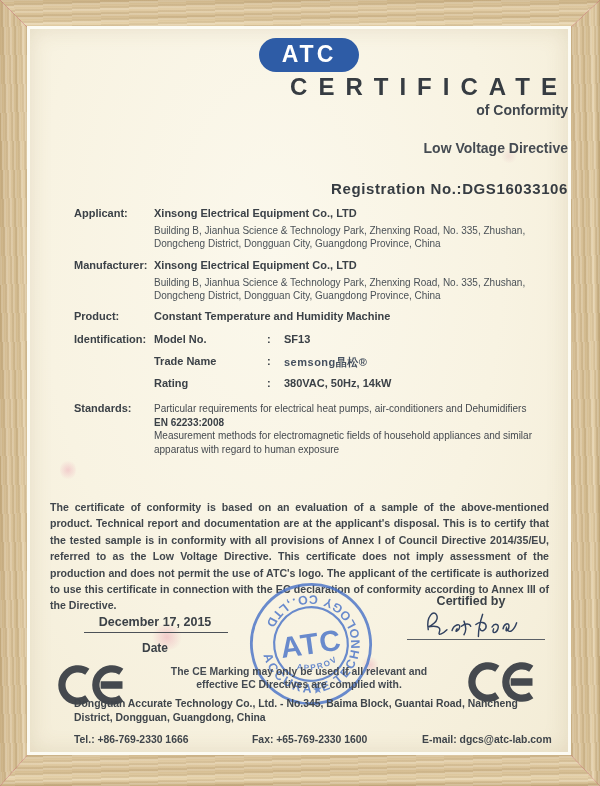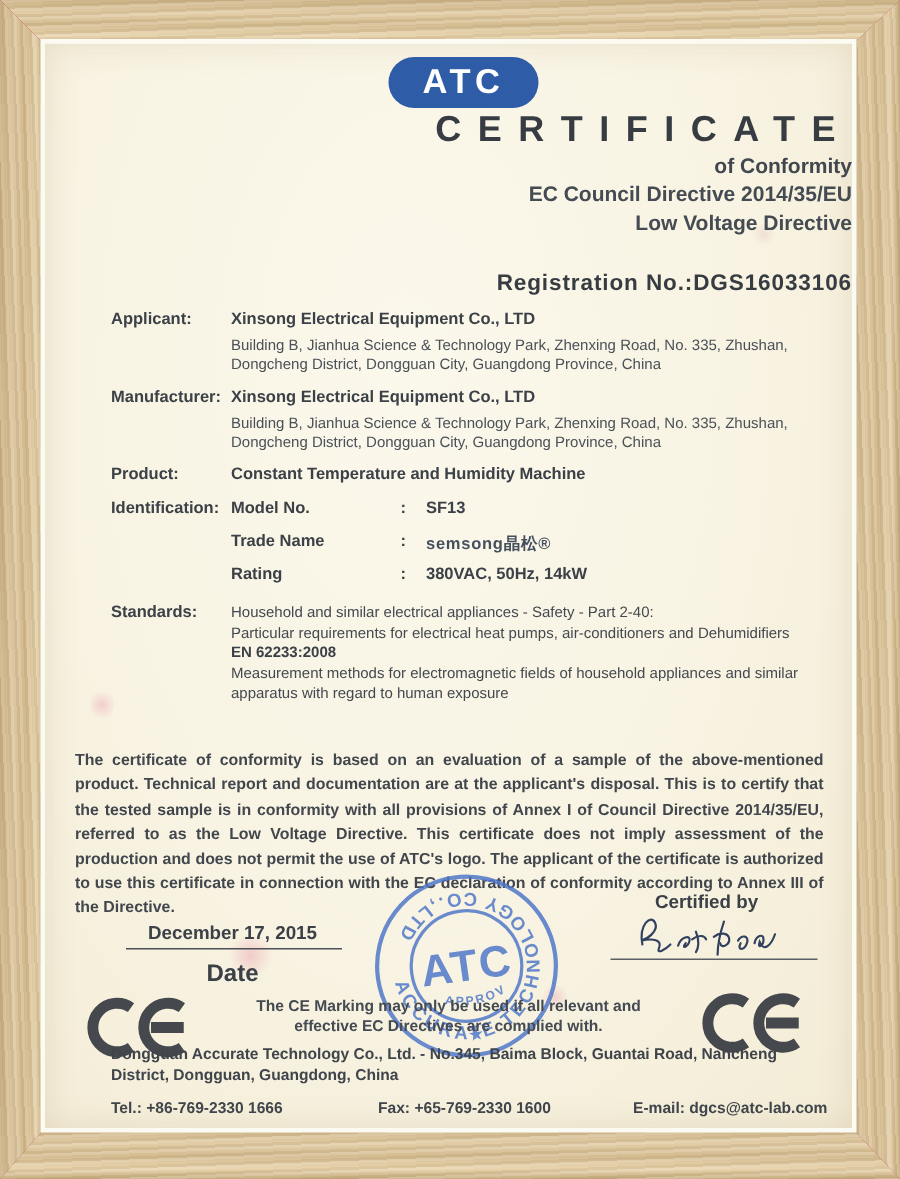--- a/index.html
+++ b/index.html
@@ -64,21 +64,21 @@
     position:absolute; left:20px; top:470px; width:499px;
     font-size:10.6px; line-height:16.4px; font-weight:bold; color:#41474d;
     text-align:justify;
   }
 
   
   .certby { position:absolute; left:369px; top:565px; width:144px; text-align:center; font-size:12.5px; font-weight:bold; color:#3b4147; }
   .sigline { position:absolute; left:377px; top:576px; width:138px; height:35px; border-bottom:1px solid #5a5f66; }
   .dateval { position:absolute; left:50px; top:586px; width:150px; text-align:center; font-size:12.5px; font-weight:bold; color:#3b4147; }
   .dateline { position:absolute; left:54px; top:585px; width:144px; height:19px; border-bottom:1.5px solid #4c5157; }
-  .datelabel { position:absolute; left:50px; top:612px; width:150px; text-align:center; font-size:16px; font-weight:bold; color:#3b4147; }
+  .datelabel { position:absolute; left:50px; top:612px; width:150px; text-align:center; font-size:12px; font-weight:bold; color:#3b4147; }
 
   .stamp { position:absolute; left:216px; top:550px; width:130px; height:130px; opacity:.82; transform:rotate(-8deg); }
 
   .ce { position:absolute; width:76px; height:44px; }
   .ce-left { left:27px; top:634px; }
   .ce-right { left:437px; top:631px; }
   .ce path { stroke:#45494e; stroke-width:9; fill:none; stroke-linecap:butt; }
 
   .cenote { position:absolute; left:124px; top:637px; width:290px; text-align:center; font-size:10.4px; line-height:12.5px; font-weight:bold; color:#454b52; }
 
@@ -98,21 +98,20 @@
   <div class="paper">
 
     <div class="blotch" style="left:120px;top:595px;width:34px;height:26px;background:radial-gradient(circle,rgba(228,110,150,.30),rgba(228,110,150,0) 70%);"></div>
     <div class="blotch" style="left:330px;top:628px;width:20px;height:16px;background:radial-gradient(circle,rgba(228,110,150,.25),rgba(228,110,150,0) 70%);"></div>
     <div class="blotch" style="left:30px;top:430px;width:16px;height:22px;background:radial-gradient(circle,rgba(228,110,150,.28),rgba(228,110,150,0) 70%);"></div>
     <div class="blotch" style="left:470px;top:120px;width:18px;height:14px;background:radial-gradient(circle,rgba(210,140,160,.18),rgba(210,140,160,0) 70%);"></div>
 
     <div class="abs logo-pill">ATC</div>
     <div class="abs ctr cert-title">CERTIFICATE</div>
     <div class="abs ctr sub1">of Conformity</div>
-    <div class="abs ctr sub2">EC Council Directive 2014/35/EU</div>
     <div class="abs ctr sub3">Low Voltage Directive</div>
     <div class="abs ctr reg">Registration No.:DGS16033106</div>
 
     <div class="frow" style="top:178px;">
       <div class="flabel">Applicant:</div>
       <div class="fbody">
         <div class="fname">Xinsong Electrical Equipment Co., LTD</div>
         <div class="faddr">Building B, Jianhua Science &amp; Technology Park, Zhenxing Road, No. 335, Zhushan, Dongcheng District, Dongguan City, Guangdong Province, China</div>
       </div>
     </div>
@@ -144,21 +143,20 @@
       <span class="idval tname">semsong晶松®</span>
     </div>
     <div class="idrow" style="top:348px;">
       <span>Rating</span>
       <span class="colon">:</span>
       <span class="idval">380VAC, 50Hz, 14kW</span>
     </div>
 
     <div class="abs" style="left:44px;top:373px;width:80px;font-size:11px;font-weight:bold;color:#3b4147;">Standards:</div>
     <div class="stdlines">
-      <div>Household and similar electrical appliances - Safety - Part 2-40:</div>
       <div>Particular requirements for electrical heat pumps, air-conditioners and Dehumidifiers</div>
       <div class="b">EN 62233:2008</div>
       <div>Measurement methods for electromagnetic fields of household appliances and similar apparatus with regard to human exposure</div>
     </div>
 
     <div class="bodypara">The certificate of conformity is based on an evaluation of a sample of the above-mentioned product. Technical report and documentation are at the applicant's disposal. This is to certify that the tested sample is in conformity with all provisions of Annex I of Council Directive 2014/35/EU, referred to as the Low Voltage Directive. This certificate does not imply assessment of the production and does not permit the use of ATC's logo. The applicant of the certificate is authorized to use this certificate in connection with the EC declaration of conformity according to Annex III of the Directive.</div>
 
     <div class="certby">Certified by</div>
     <div class="sigline">
       <svg width="120" height="34" viewBox="0 0 130 40" style="position:absolute;left:8px;top:0;" title="Bart Fang">

